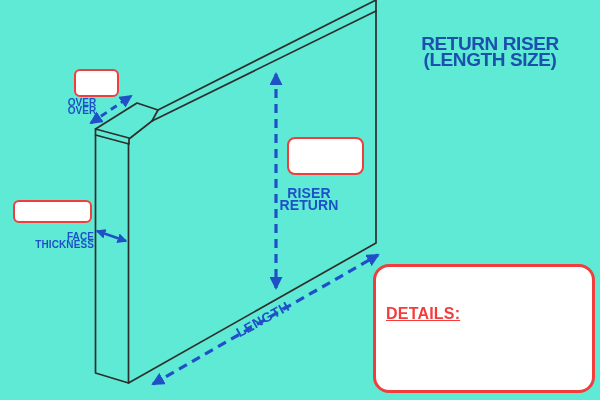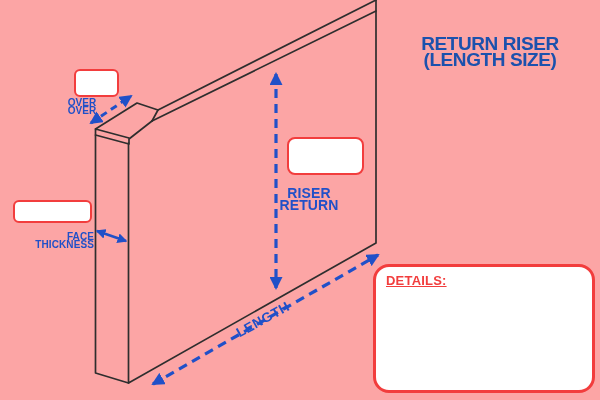--- a/index.html
+++ b/index.html
@@ -1,17 +1,17 @@
 <!DOCTYPE html>
 <html><head>
 <meta charset="utf-8">
 <style>
   html,body{margin:0;padding:0;background:#fff;}
   .canvas{
-    position:relative;width:600px;height:400px;background:#fca5a5;overflow:hidden;
+    position:relative;width:600px;height:400px;background:#5eead4;overflow:hidden;
     font-family:"Liberation Sans",sans-serif;
   }
   .canvas svg{position:absolute;left:0;top:0;}
   .title{
     position:absolute;left:390px;top:36px;width:200px;text-align:center;
     color:#1b51ad;font-weight:bold;font-size:19px;line-height:16px;letter-spacing:-0.4px;
   }
   .dim-label{
     position:absolute;color:#2050c8;font-weight:bold;text-align:center;
     font-size:10px;line-height:8px;letter-spacing:0.1px;
@@ -25,22 +25,22 @@
   .red-box{
     position:absolute;background:#ffffff;border:2.4px solid #f23d3d;border-radius:6px;
     box-sizing:border-box;
   }
   .details-box{
     position:absolute;left:373px;top:264px;width:222px;height:129px;
     border:3.5px solid #f23d3d;border-radius:16px;background:#ffffff;box-sizing:border-box;
     padding:4px 10px;
   }
   .details-label{
-    color:#f23d3d;font-weight:bold;font-size:13px;letter-spacing:0.2px;
-    text-decoration:underline;display:inline-block;
+    color:#f23d3d;font-weight:bold;font-size:16px;letter-spacing:0.2px;
+    text-decoration:underline;display:inline-block;margin-top:34px;
   }
 </style>
 </head>
 <body>
 
 <div class="canvas">
 
   <svg width="600" height="400" viewBox="0 0 600 400">
     <defs>
       <marker id="ah" viewBox="0 0 10 10" refX="8.5" refY="5" markerWidth="13" markerHeight="13" markerUnits="userSpaceOnUse" orient="auto-start-reverse">

